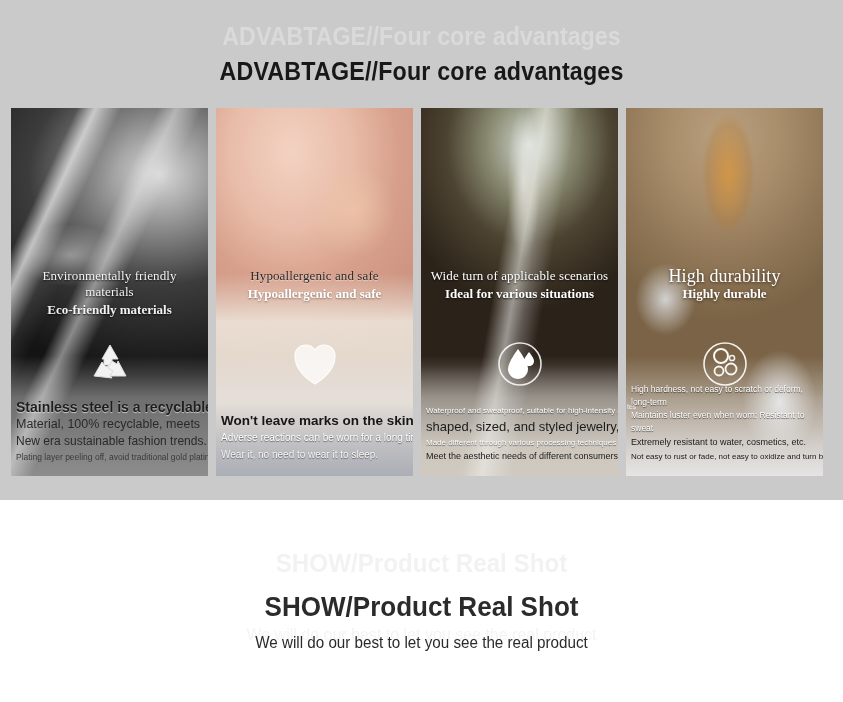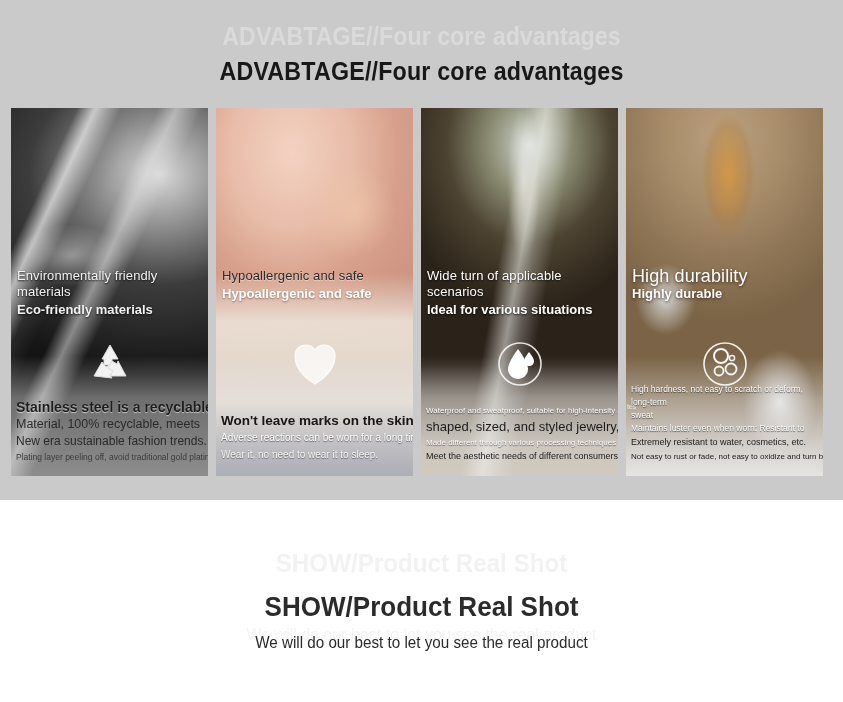--- a/index.html
+++ b/index.html
@@ -100,22 +100,22 @@
   }
 
   .card .scrim{
     position:absolute;left:0;right:0;bottom:0;height:120px;
     background:linear-gradient(180deg,rgba(255,255,255,0) 0%,rgba(235,235,235,.42) 35%,rgba(240,240,240,.55) 100%);
   }
 
   
   .head-block{
     position:absolute;left:0;right:0;top:160px;
-    text-align:left;padding:0 6px;
-    font-family:Liberation Sans, sans-serif;
+    text-align:center;padding:0 6px;
+    font-family:Liberation Serif, serif;
   }
   .head-cn{
     font-size:13px;line-height:16px;font-weight:400;
     letter-spacing:.1px;
   }
   .head-en{
     font-size:13px;line-height:17px;font-weight:700;
     margin-top:1px;
   }
   .card1 .head-cn,.card1 .head-en{color:#f2f2f2;text-shadow:0 1px 2px rgba(0,0,0,.85);}
@@ -298,22 +298,22 @@
             <circle cx="34" cy="33" r="5.5" fill="none" stroke="rgba(255,255,255,.95)" stroke-width="1.8"></circle>
             <circle cx="35" cy="22" r="2.6" fill="none" stroke="rgba(255,255,255,.9)" stroke-width="1.5"></circle>
           </svg>
         </div>
 
         <div class="side-note">tes</div>
 
         <div class="desc">
           <span class="l l1">High hardness, not easy to scratch or deform,</span>
           <span class="l l2">long-term</span>
+          <span class="l l2">Maintains luster even when worn: Resistant to</span>
           <span class="l l3">sweat</span>
-          <span class="l l2">Maintains luster even when worn: Resistant to</span>
           <span class="l l4">Extremely resistant to water, cosmetics, etc.</span>
           <span class="l l5">Not easy to rust or fade, not easy to oxidize and turn black.</span>
         </div>
       </article>
 
     </div>
   </section>
 
   <section class="show-section">
     <div class="show-ghost">SHOW/Product Real Shot</div>

